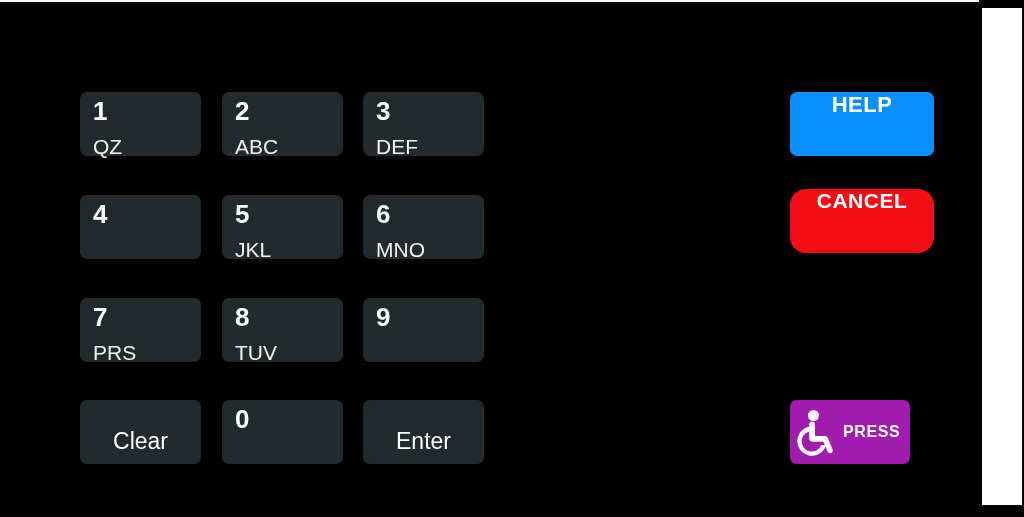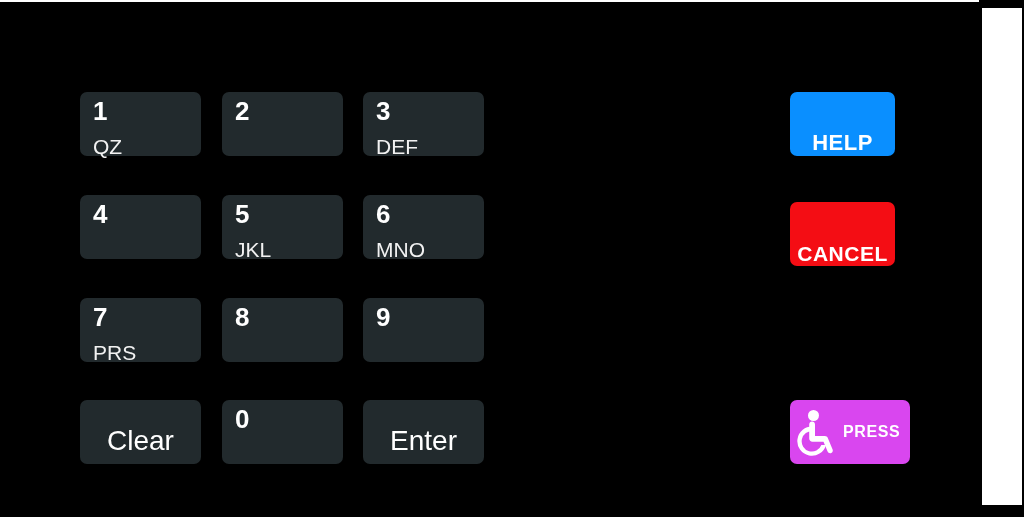--- a/index.html
+++ b/index.html
@@ -79,63 +79,63 @@
     line-height: 24px;
     margin-top: 11px;
   }
   .key-word {
     position: absolute;
     left: 0;
     right: 0;
     bottom: 8px;
     text-align: center;
     color: #ffffff;
-    font-size: 28px;
+    font-size: 23px;
     font-weight: normal;
     line-height: 30px;
   }
 
   
   .c1 { left: 0px; }
   .c2 { left: 142px; }
   .c3 { left: 283px; }
   .r1 { top: 0px; }
   .r2 { top: 103px; }
   .r3 { top: 206px; }
   .r4 { top: 308px; }
 
   
   .side-btn {
     position: absolute;
     left: 790px;
-    width: 105px;
+    width: 144px;
     height: 64px;
     border-radius: 7px;
     box-sizing: border-box;
     display: flex;
-    align-items: flex-end;
+    align-items: flex-start;
     justify-content: center;
   }
   .side-btn .side-label {
     color: #ffffff;
     font-size: 22px;
     font-weight: bold;
     letter-spacing: 0.5px;
   }
   #help-button  { top: 92px;  background: #0a8fff; }
-  #cancel-button{ top: 202px; background: #f40d14; }
+  #cancel-button{ top: 189px; background: #f40d14; border-radius: 16px; }
   #cancel-button .side-label { font-size: 21px; }
 
   #accessibility-button {
     position: absolute;
     left: 790px;
     top: 400px;
     width: 120px;
     height: 64px;
-    background: #d946ef;
+    background: #a21caf;
     border-radius: 7px;
     box-sizing: border-box;
     display: flex;
     align-items: center;
     justify-content: flex-start;
     padding-left: 6px;
   }
   #accessibility-button .isa-icon {
     width: 44px;
     height: 48px;
@@ -157,20 +157,21 @@
   <div class="top-hairline"></div>
 
   <div class="keypad">
 
     <div class="key wide-pad c1 r1">
       <span class="key-digit">1</span>
       <span class="key-letters">QZ</span>
     </div>
     <div class="key wide-pad c2 r1">
       <span class="key-digit">2</span>
+      <span class="key-letters">ABC</span>
     </div>
     <div class="key wide-pad c3 r1">
       <span class="key-digit">3</span>
       <span class="key-letters">DEF</span>
     </div>
 
     <div class="key wide-pad c1 r2">
       <span class="key-digit">4</span>
     </div>
     <div class="key wide-pad c2 r2">
@@ -181,20 +182,21 @@
       <span class="key-digit">6</span>
       <span class="key-letters">MNO</span>
     </div>
 
     <div class="key wide-pad c1 r3">
       <span class="key-digit">7</span>
       <span class="key-letters">PRS</span>
     </div>
     <div class="key wide-pad c2 r3">
       <span class="key-digit">8</span>
+      <span class="key-letters">TUV</span>
     </div>
     <div class="key wide-pad c3 r3">
       <span class="key-digit">9</span>
     </div>
 
     <div class="key c1 r4">
       <span class="key-word">Clear</span>
     </div>
     <div class="key wide-pad c2 r4">
       <span class="key-digit">0</span>

